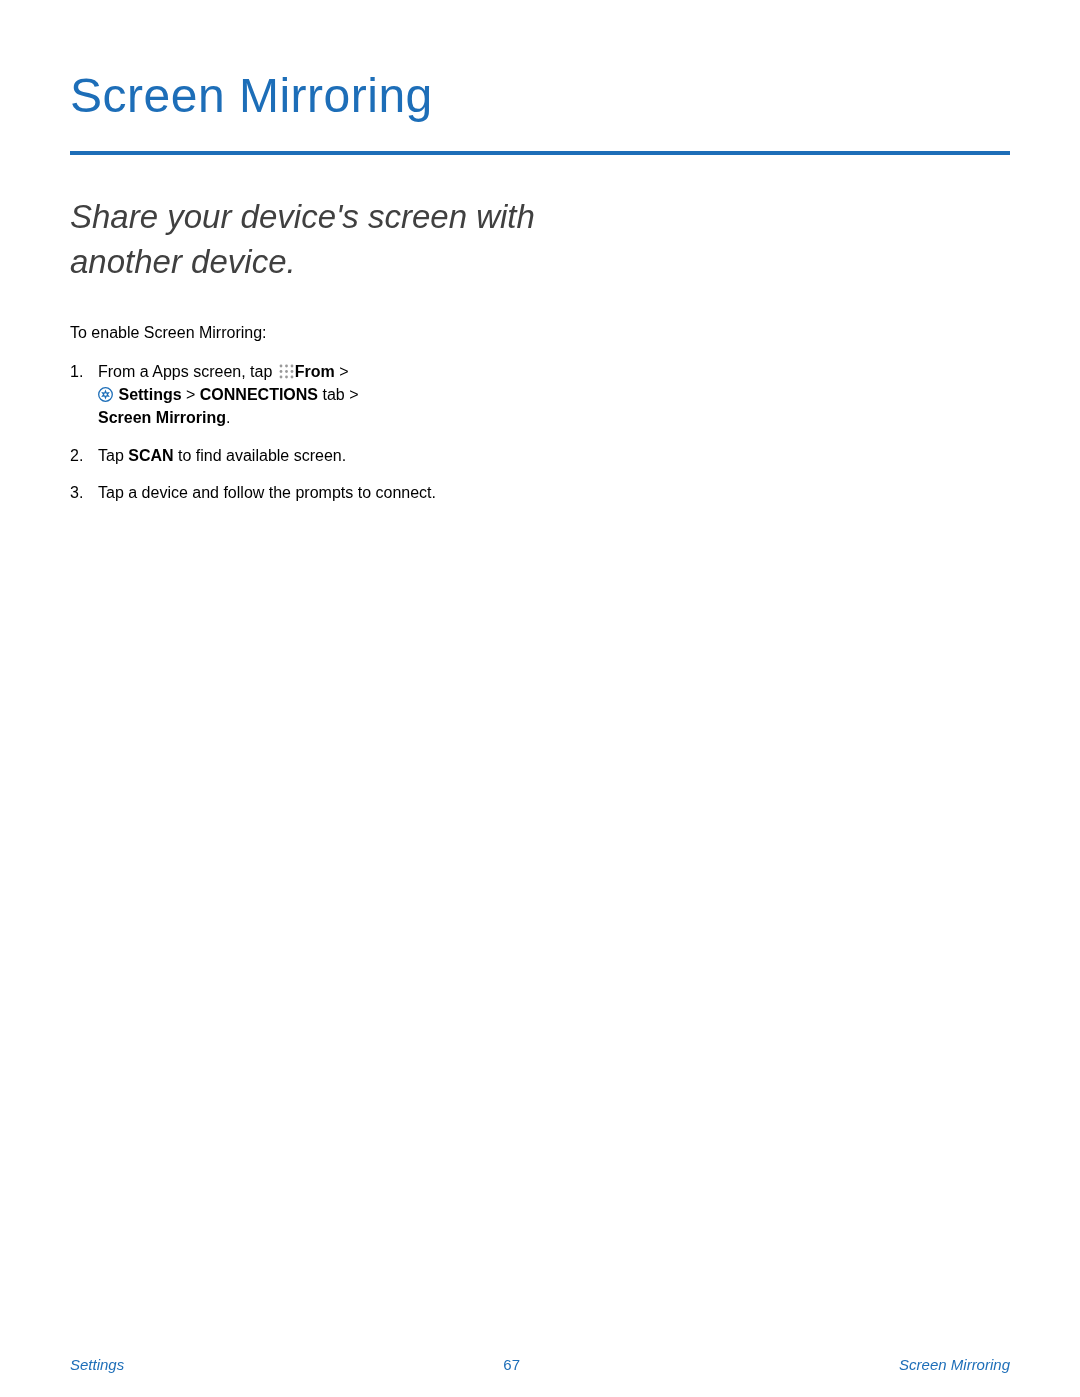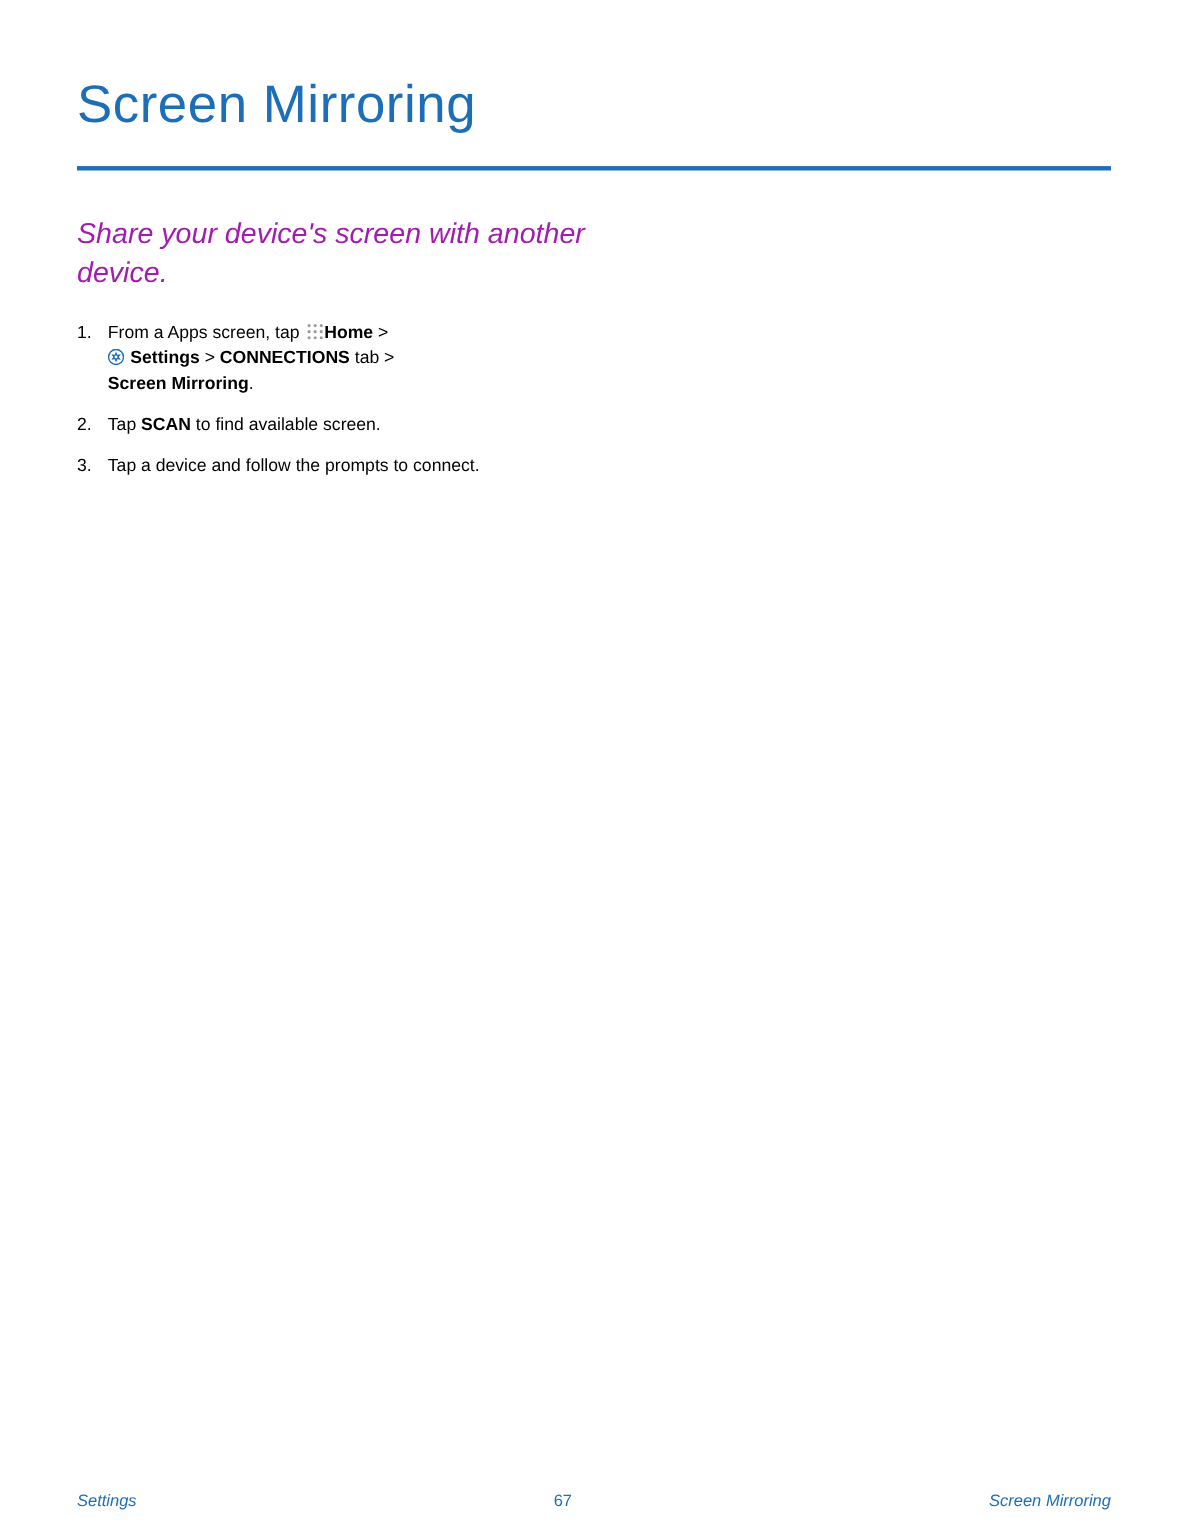--- a/index.html
+++ b/index.html
@@ -23,25 +23,25 @@
       color: #1d6eb8;
       margin-bottom: 28px;
       letter-spacing: 0.5px;
     }
     .hr {
       height: 4px;
       background: #1d6eb8;
       margin-bottom: 40px;
     }
     .subtitle {
-      font-size: 26px;
+      font-size: 33px;
       font-style: italic;
-      color: #a21caf;
+      color: #404040;
       line-height: 1.35;
-      margin-bottom: 26px;
+      margin-bottom: 40px;
       max-width: 470px;
     }
     .intro {
       font-size: 16px;
       color: #000;
       margin-bottom: 18px;
     }
     .steps {
       list-style: none;
       font-size: 16px;
@@ -102,37 +102,38 @@
   </style>
 </head>
 <body>
 
 <div class="page">
   <h1 class="title">Screen Mirroring</h1>
   <div class="hr"></div>
 
   <div class="subtitle">Share your device's screen with another device.</div>
 
+  <div class="intro">To enable Screen Mirroring:</div>
 
   <ol class="steps">
     <li>
       <span class="num">1.</span>
       <span>From a Apps screen, tap </span><span class="icon-apps"><svg viewBox="0 0 15 15">
             <g fill="#999">
               <circle cx="2" cy="2" r="1.4"></circle>
               <circle cx="7.5" cy="2" r="1.4"></circle>
               <circle cx="13" cy="2" r="1.4"></circle>
               <circle cx="2" cy="7.5" r="1.4"></circle>
               <circle cx="7.5" cy="7.5" r="1.4"></circle>
               <circle cx="13" cy="7.5" r="1.4"></circle>
               <circle cx="2" cy="13" r="1.4"></circle>
               <circle cx="7.5" cy="13" r="1.4"></circle>
               <circle cx="13" cy="13" r="1.4"></circle>
             </g>
-          </svg></span><span class="bold">Home</span><span> &gt; </span><br>
+          </svg></span><span class="bold">From</span><span> &gt; </span><br>
       <span class="icon-settings"><svg viewBox="0 0 15 15">
             <circle cx="7.5" cy="7.5" r="6.8" fill="none" stroke="#1d6eb8" stroke-width="1.3"></circle>
             <g transform="translate(7.5,7.5)">
               <path d="M0,-5 L1.2,-2 L4.3,-2.5 L2.5,0 L4.3,2.5 L1.2,2 L0,5 L-1.2,2 L-4.3,2.5 L-2.5,0 L-4.3,-2.5 L-1.2,-2 Z" fill="#1d6eb8"></path>
               <circle cx="0" cy="0" r="1.3" fill="#fff"></circle>
             </g>
           </svg></span>
       <span class="bold">Settings</span><span> &gt; </span><span class="bold">CONNECTIONS</span><span> tab &gt; </span><br>
       <span class="bold">Screen Mirroring</span><span>.</span>
     </li>

